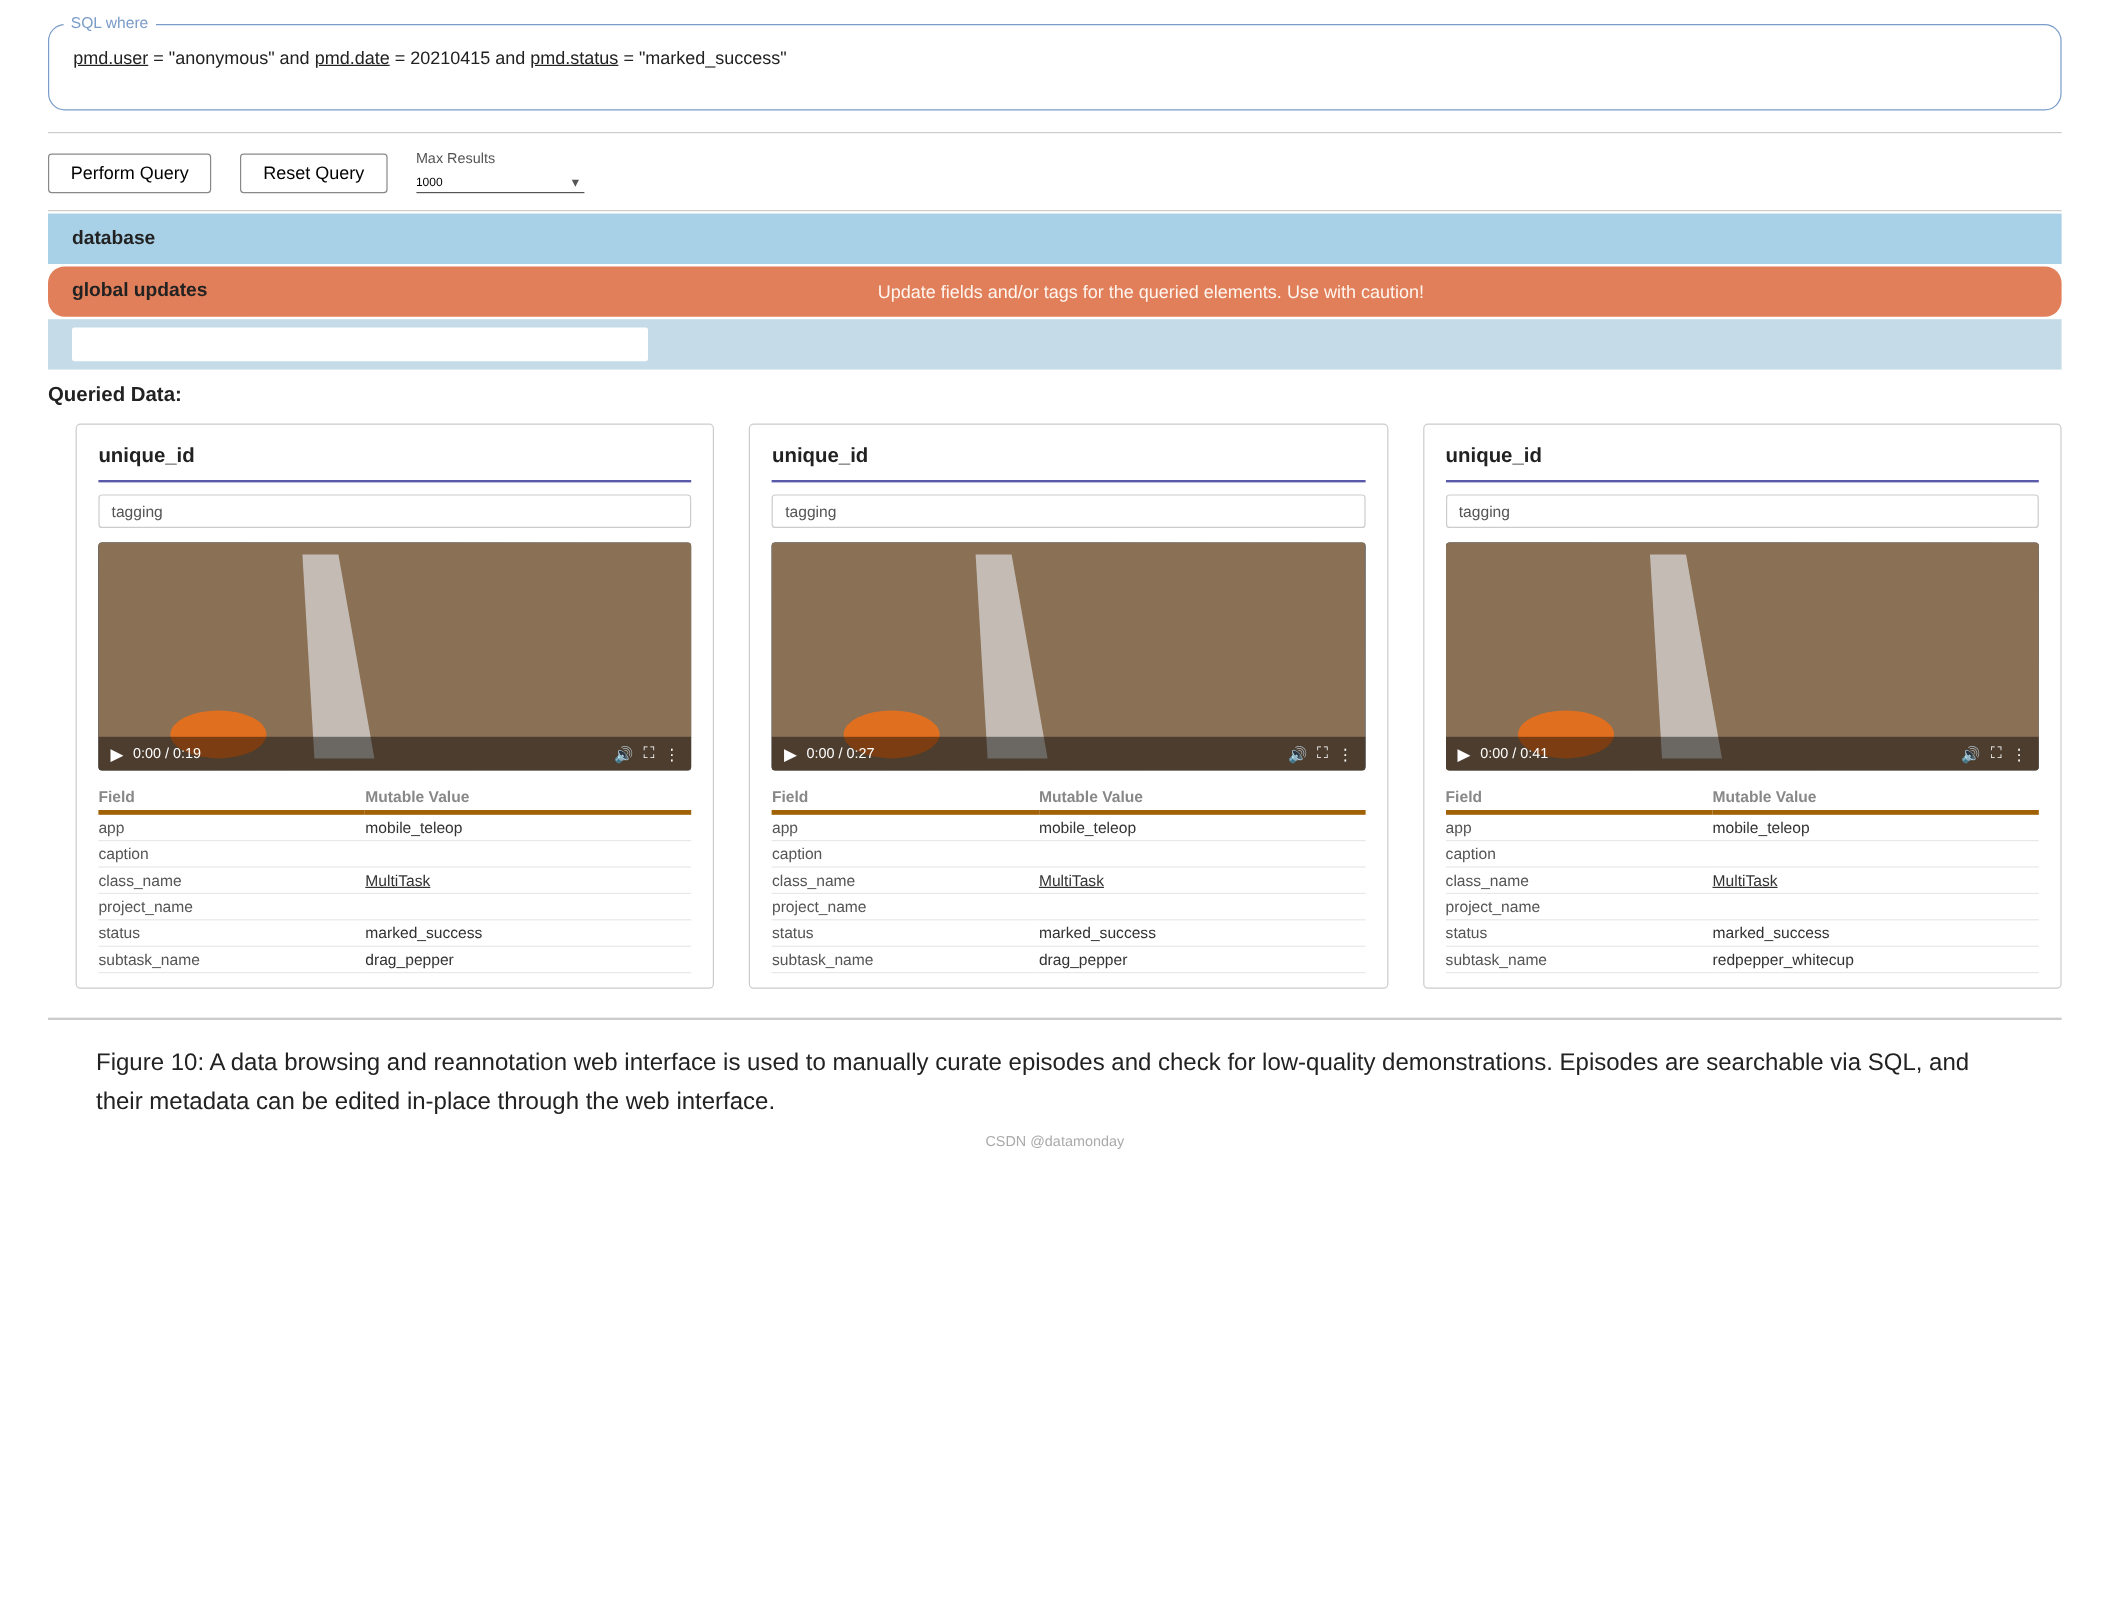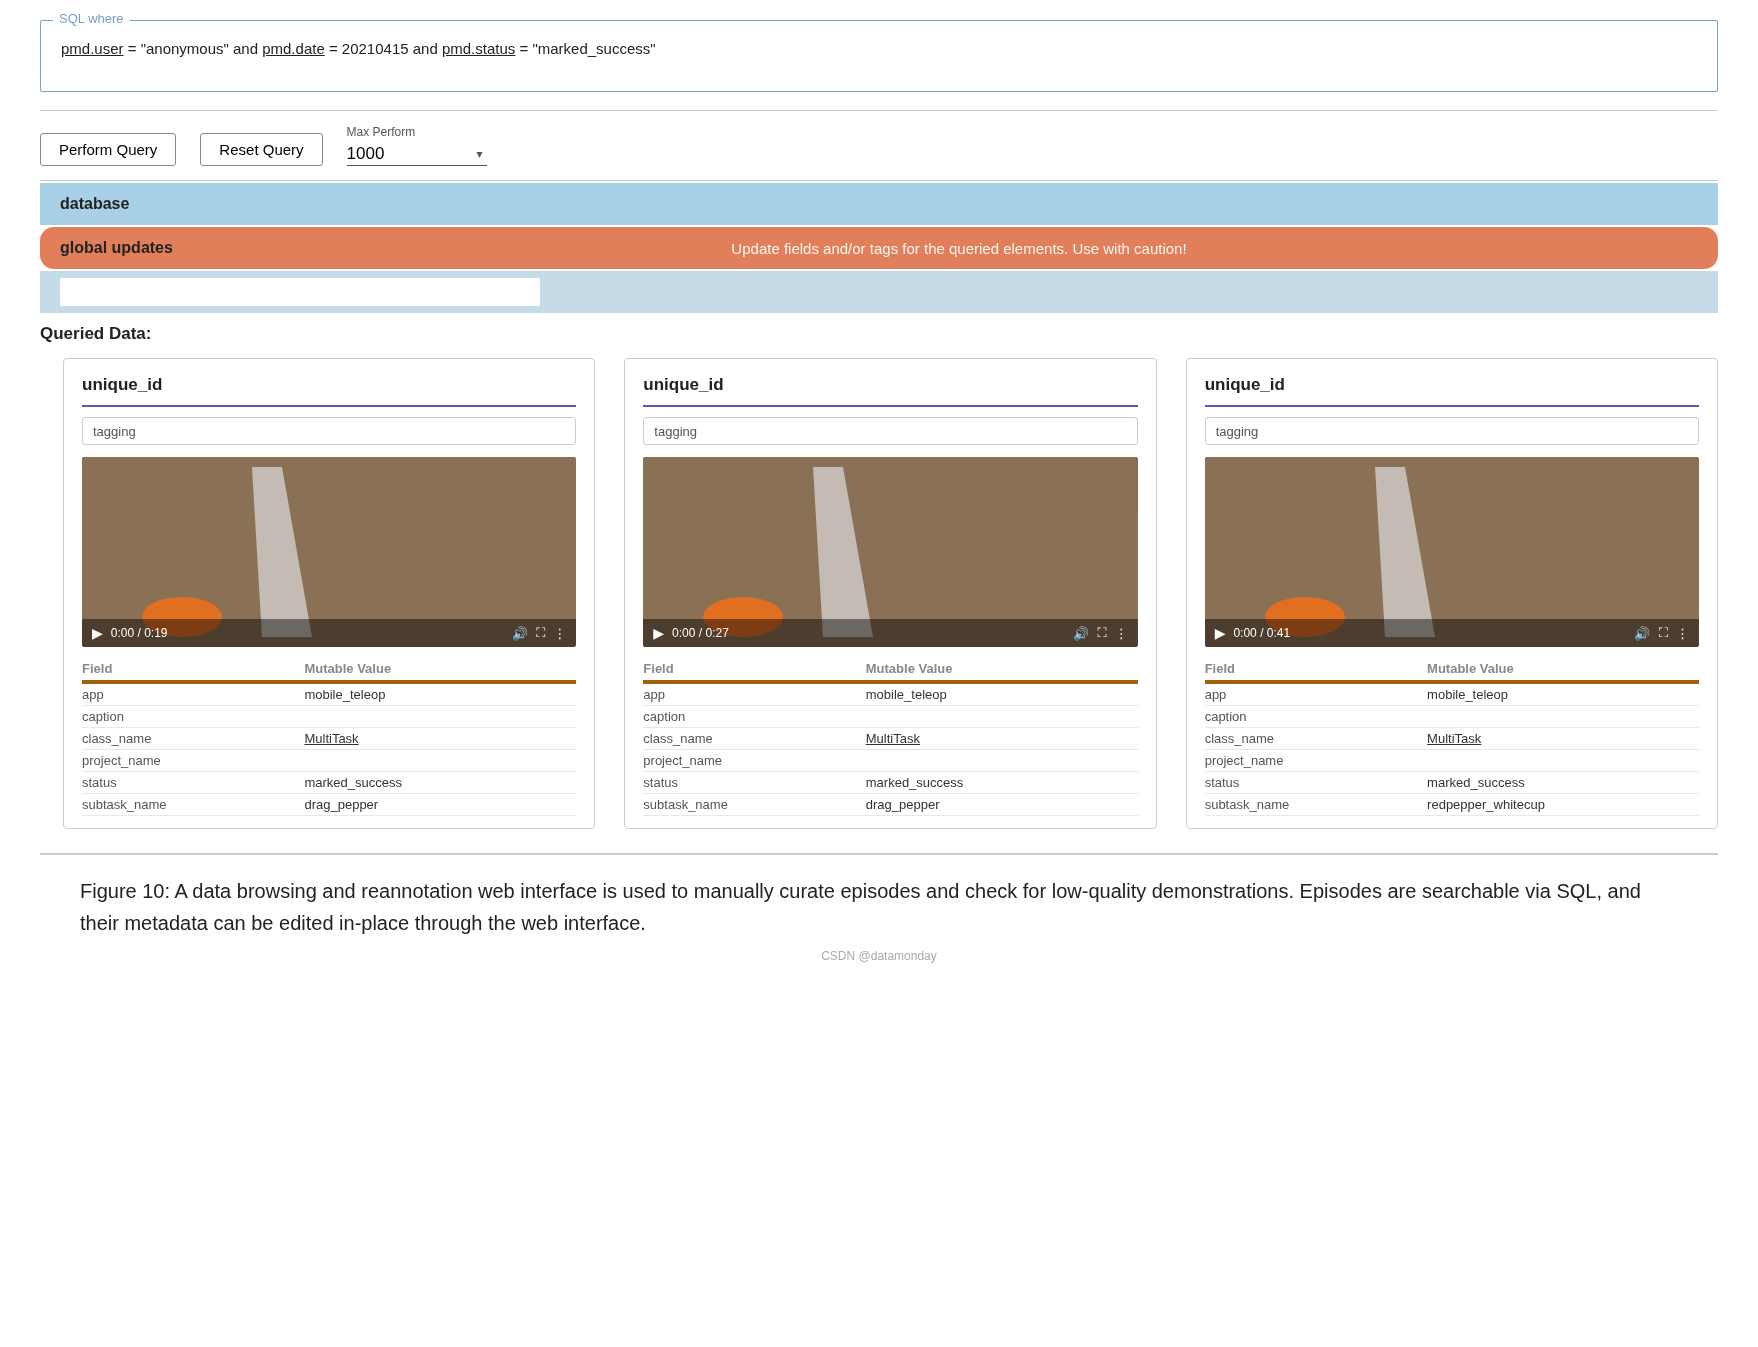--- a/index.html
+++ b/index.html
@@ -8,21 +8,21 @@
       background: #fff;
       color: #222;
       width: 1758px;
       min-height: 1347px;
       padding: 20px 40px;
     }
 
     
     .sql-where-container {
       border: 1.5px solid #7a9cc8;
-      border-radius: 2px;
+      border-radius: 14px;
       padding: 16px 20px 30px 20px;
       margin-bottom: 18px;
       position: relative;
     }
     .sql-where-label {
       position: absolute;
       top: -10px;
       left: 12px;
       background: #fff;
       padding: 0 6px;
@@ -61,21 +61,21 @@
       flex-direction: column;
       gap: 3px;
     }
     .max-results-label {
       font-size: 12px;
       color: #555;
     }
     .max-results-select {
       border: none;
       border-bottom: 1.5px solid #555;
-      font-size: 17px;
+      font-size: 10px;
       padding: 2px 24px 2px 0;
       appearance: none;
       background: transparent;
       cursor: pointer;
       width: 140px;
     }
     .select-wrapper {
       position: relative;
       display: inline-block;
     }
@@ -281,21 +281,21 @@
     = 20210415 and 
     <span class="sql-underline">pmd.status</span>
     = "marked_success"
   </div>
 </div>
 
 <div class="query-controls">
   <button class="btn-perform-query">Perform Query</button>
   <button class="btn-reset-query">Reset Query</button>
   <div class="max-results-group">
-    <label class="max-results-label">Max Perform</label>
+    <label class="max-results-label">Max Results</label>
     <div class="select-wrapper">
       <select class="max-results-select">
         <option>100</option>
         <option>500</option>
         <option selected="">1000</option>
         <option>5000</option>
       </select>
       <span class="select-arrow">▾</span>
     </div>
   </div>

